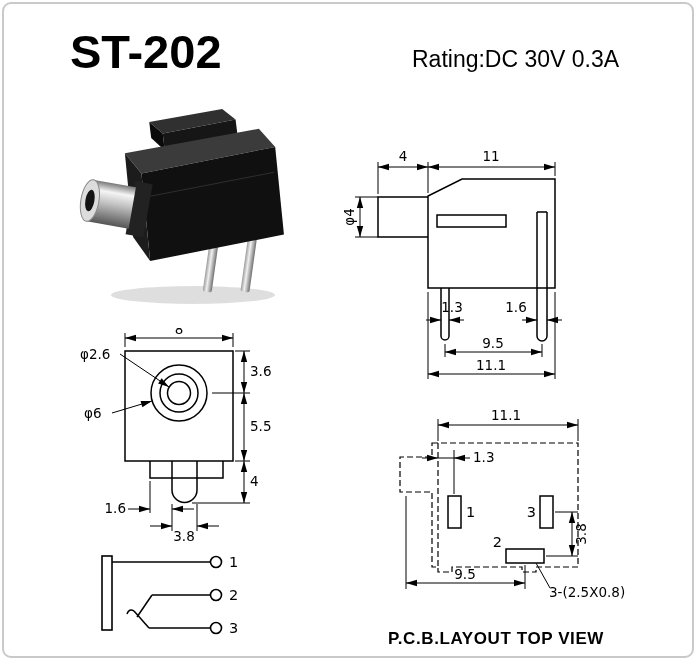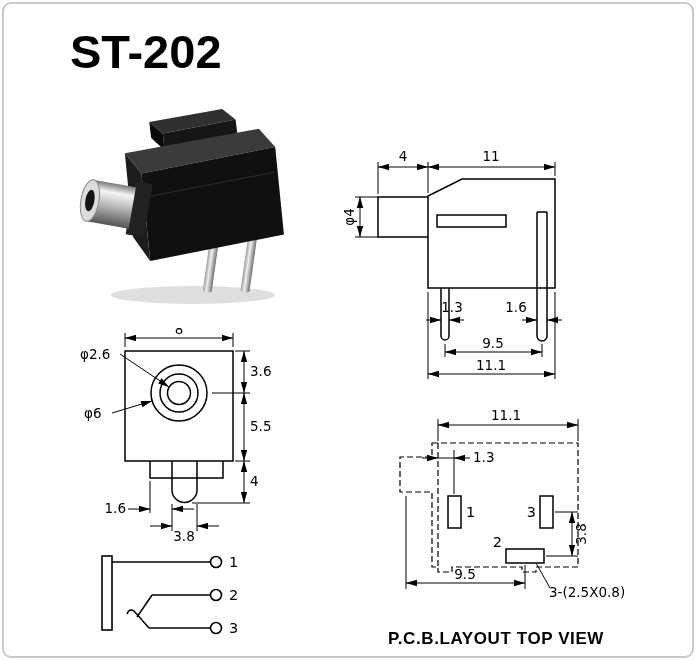--- a/index.html
+++ b/index.html
@@ -18,20 +18,21 @@
   .dash    { stroke:#000; stroke-width:1.2; fill:none; stroke-dasharray:6 3; }
   .pad     { stroke:#000; stroke-width:1.5; fill:#fff; }
 </style>
 </head>
 <body>
 
 <div class="sheet">
   <div class="frame"></div>
 
   <div class="title">ST-202</div>
+  <div class="rating">Rating:DC 30V 0.3A</div>
 
   <svg class="abs" style="left:78px; top:98px;" width="215" height="210" viewBox="0 0 215 210">
     <defs>
       <linearGradient id="ph-metal" x1="0" y1="0" x2="0" y2="1">
         <stop offset="0" stop-color="#777"></stop>
           <stop offset="0.22" stop-color="#f5f5f5"></stop>
         <stop offset="0.5" stop-color="#c0c0c0"></stop>
           <stop offset="0.75" stop-color="#8a8a8a"></stop>
         <stop offset="1" stop-color="#555"></stop>
       </linearGradient>

